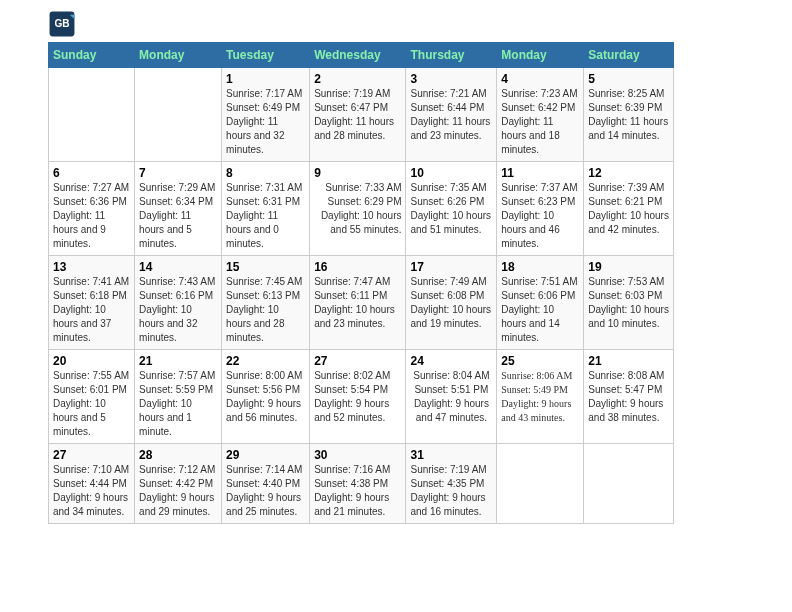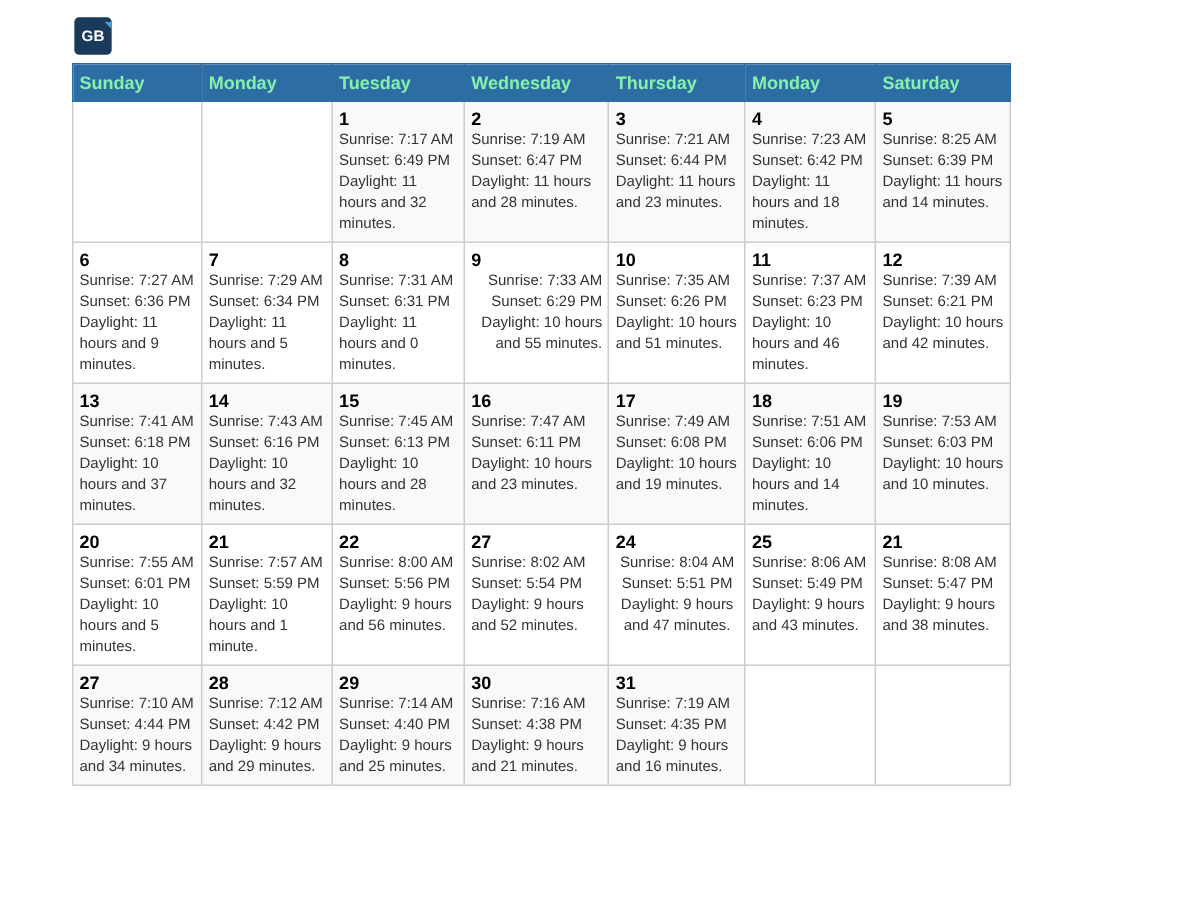--- a/index.html
+++ b/index.html
@@ -274,21 +274,21 @@
 Daylight: 9 hours and 52 minutes.</div>
           </td>
           <td>
             <span class="day-num">24</span>
             <div class="day-info" style="white-space: pre-line; text-align: center;">Sunrise: 8:04 AM
 Sunset: 5:51 PM
 Daylight: 9 hours and 47 minutes.</div>
           </td>
           <td>
             <span class="day-num">25</span>
-            <div class="day-info" style="white-space: pre-line;">Sunrise: 8:06 AM
+            <div class="day-info" style="white-space: pre-line; font-family: Liberation Serif, serif;">Sunrise: 8:06 AM
 Sunset: 5:49 PM
 Daylight: 9 hours and 43 minutes.</div>
           </td>
           <td>
             <span class="day-num">21</span>
             <div class="day-info" style="white-space: pre-line;">Sunrise: 8:08 AM
 Sunset: 5:47 PM
 Daylight: 9 hours and 38 minutes.</div>
           </td>
         </tr>

